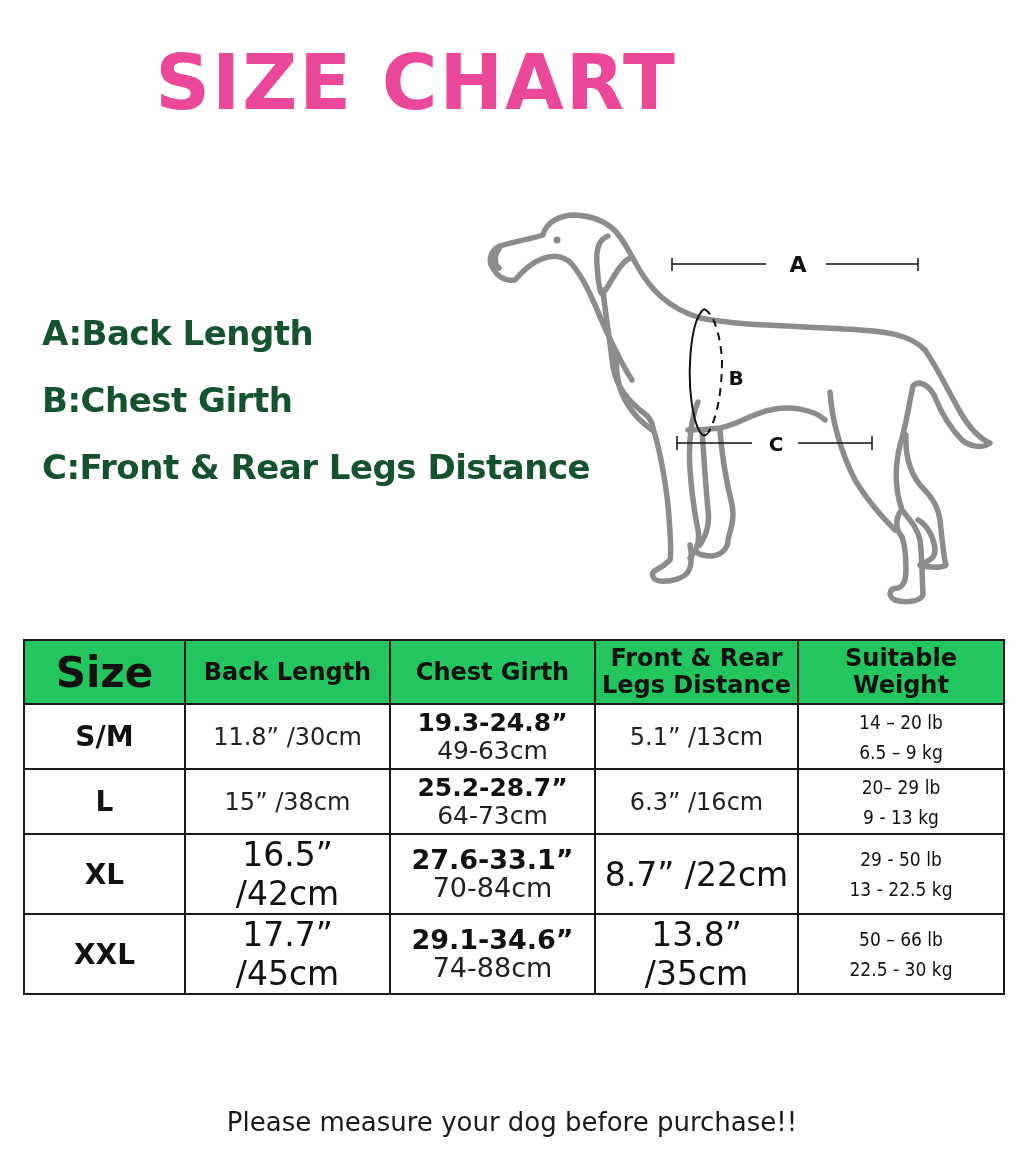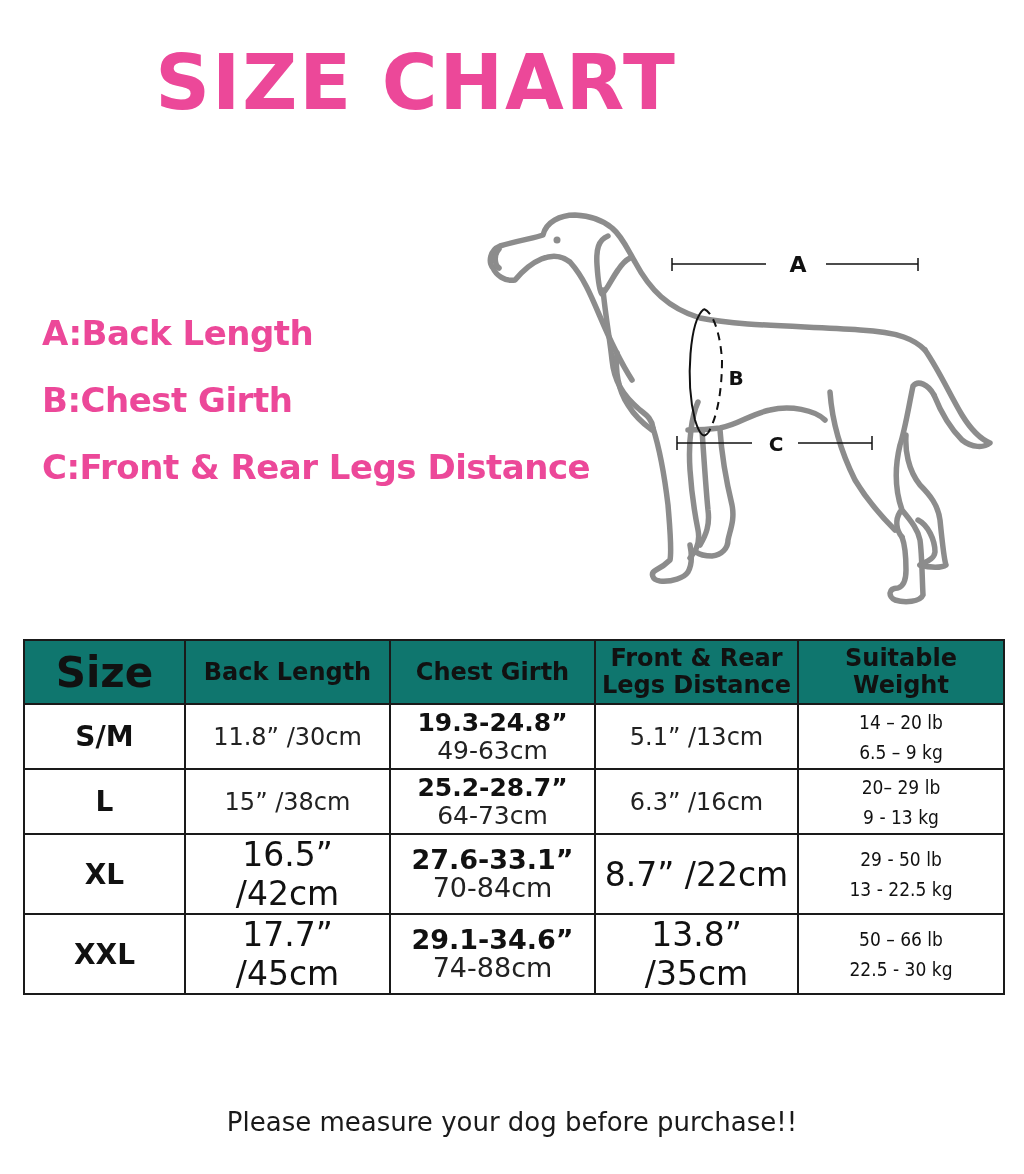--- a/index.html
+++ b/index.html
@@ -30,21 +30,21 @@
     .legend {
       position: absolute;
       left: 42px;
       top: 300px;
       width: 560px;
     }
     .legend-item {
       font-size: 34px;
       font-weight: bold;
       line-height: 67px;
-      color: #ec4899;
+      color: #14532d;
       white-space: nowrap;
       letter-spacing: -0.5px;
     }
     .dog {
       position: absolute;
       left: 480px;
       top: 200px;
       width: 530px;
       height: 420px;
     }
@@ -56,21 +56,21 @@
       border-collapse: collapse;
       table-layout: fixed;
     }
     .size-table th, .size-table td {
       border: 2px solid #1a1a1a;
       text-align: center;
       vertical-align: middle;
       padding: 0;
     }
     .size-table th {
-      background: #0f766e;
+      background: #22c55e;
       font-weight: bold;
       font-size: 24px;
       line-height: 27px;
       height: 62px;
     }
     .size-table th.size-head {
       font-size: 42px;
     }
     .size-table th .hl {
       display: block;

